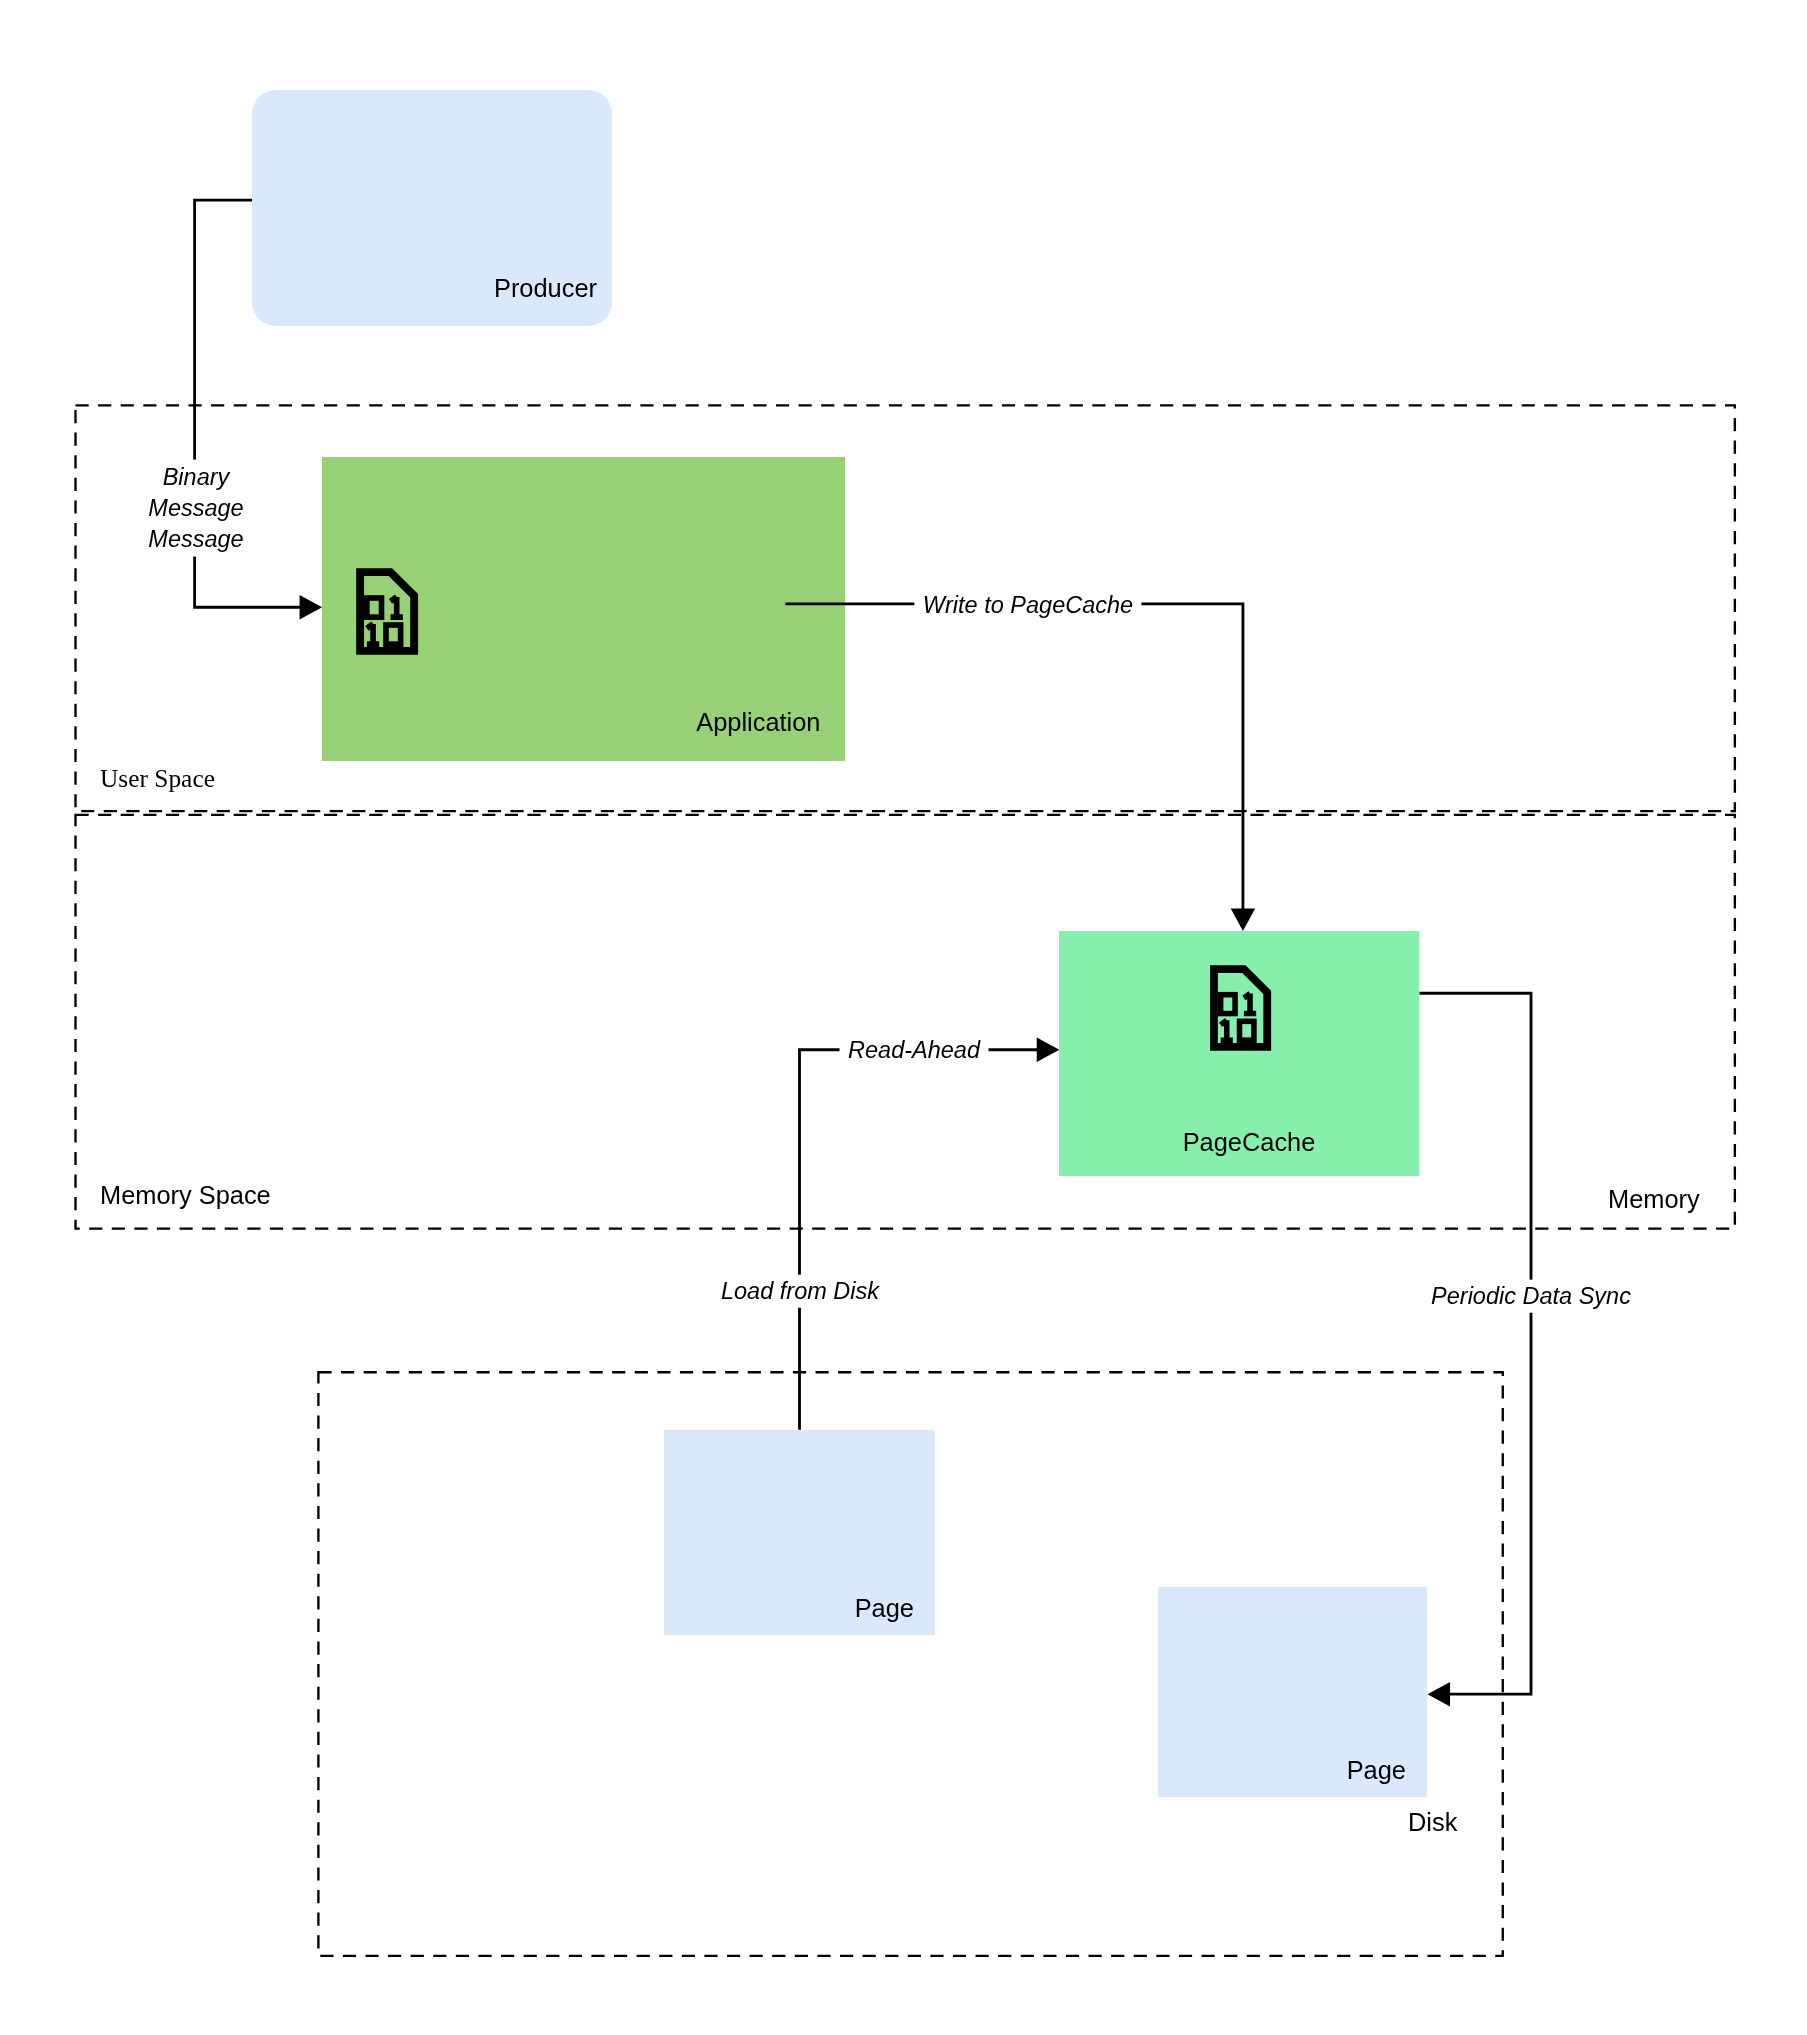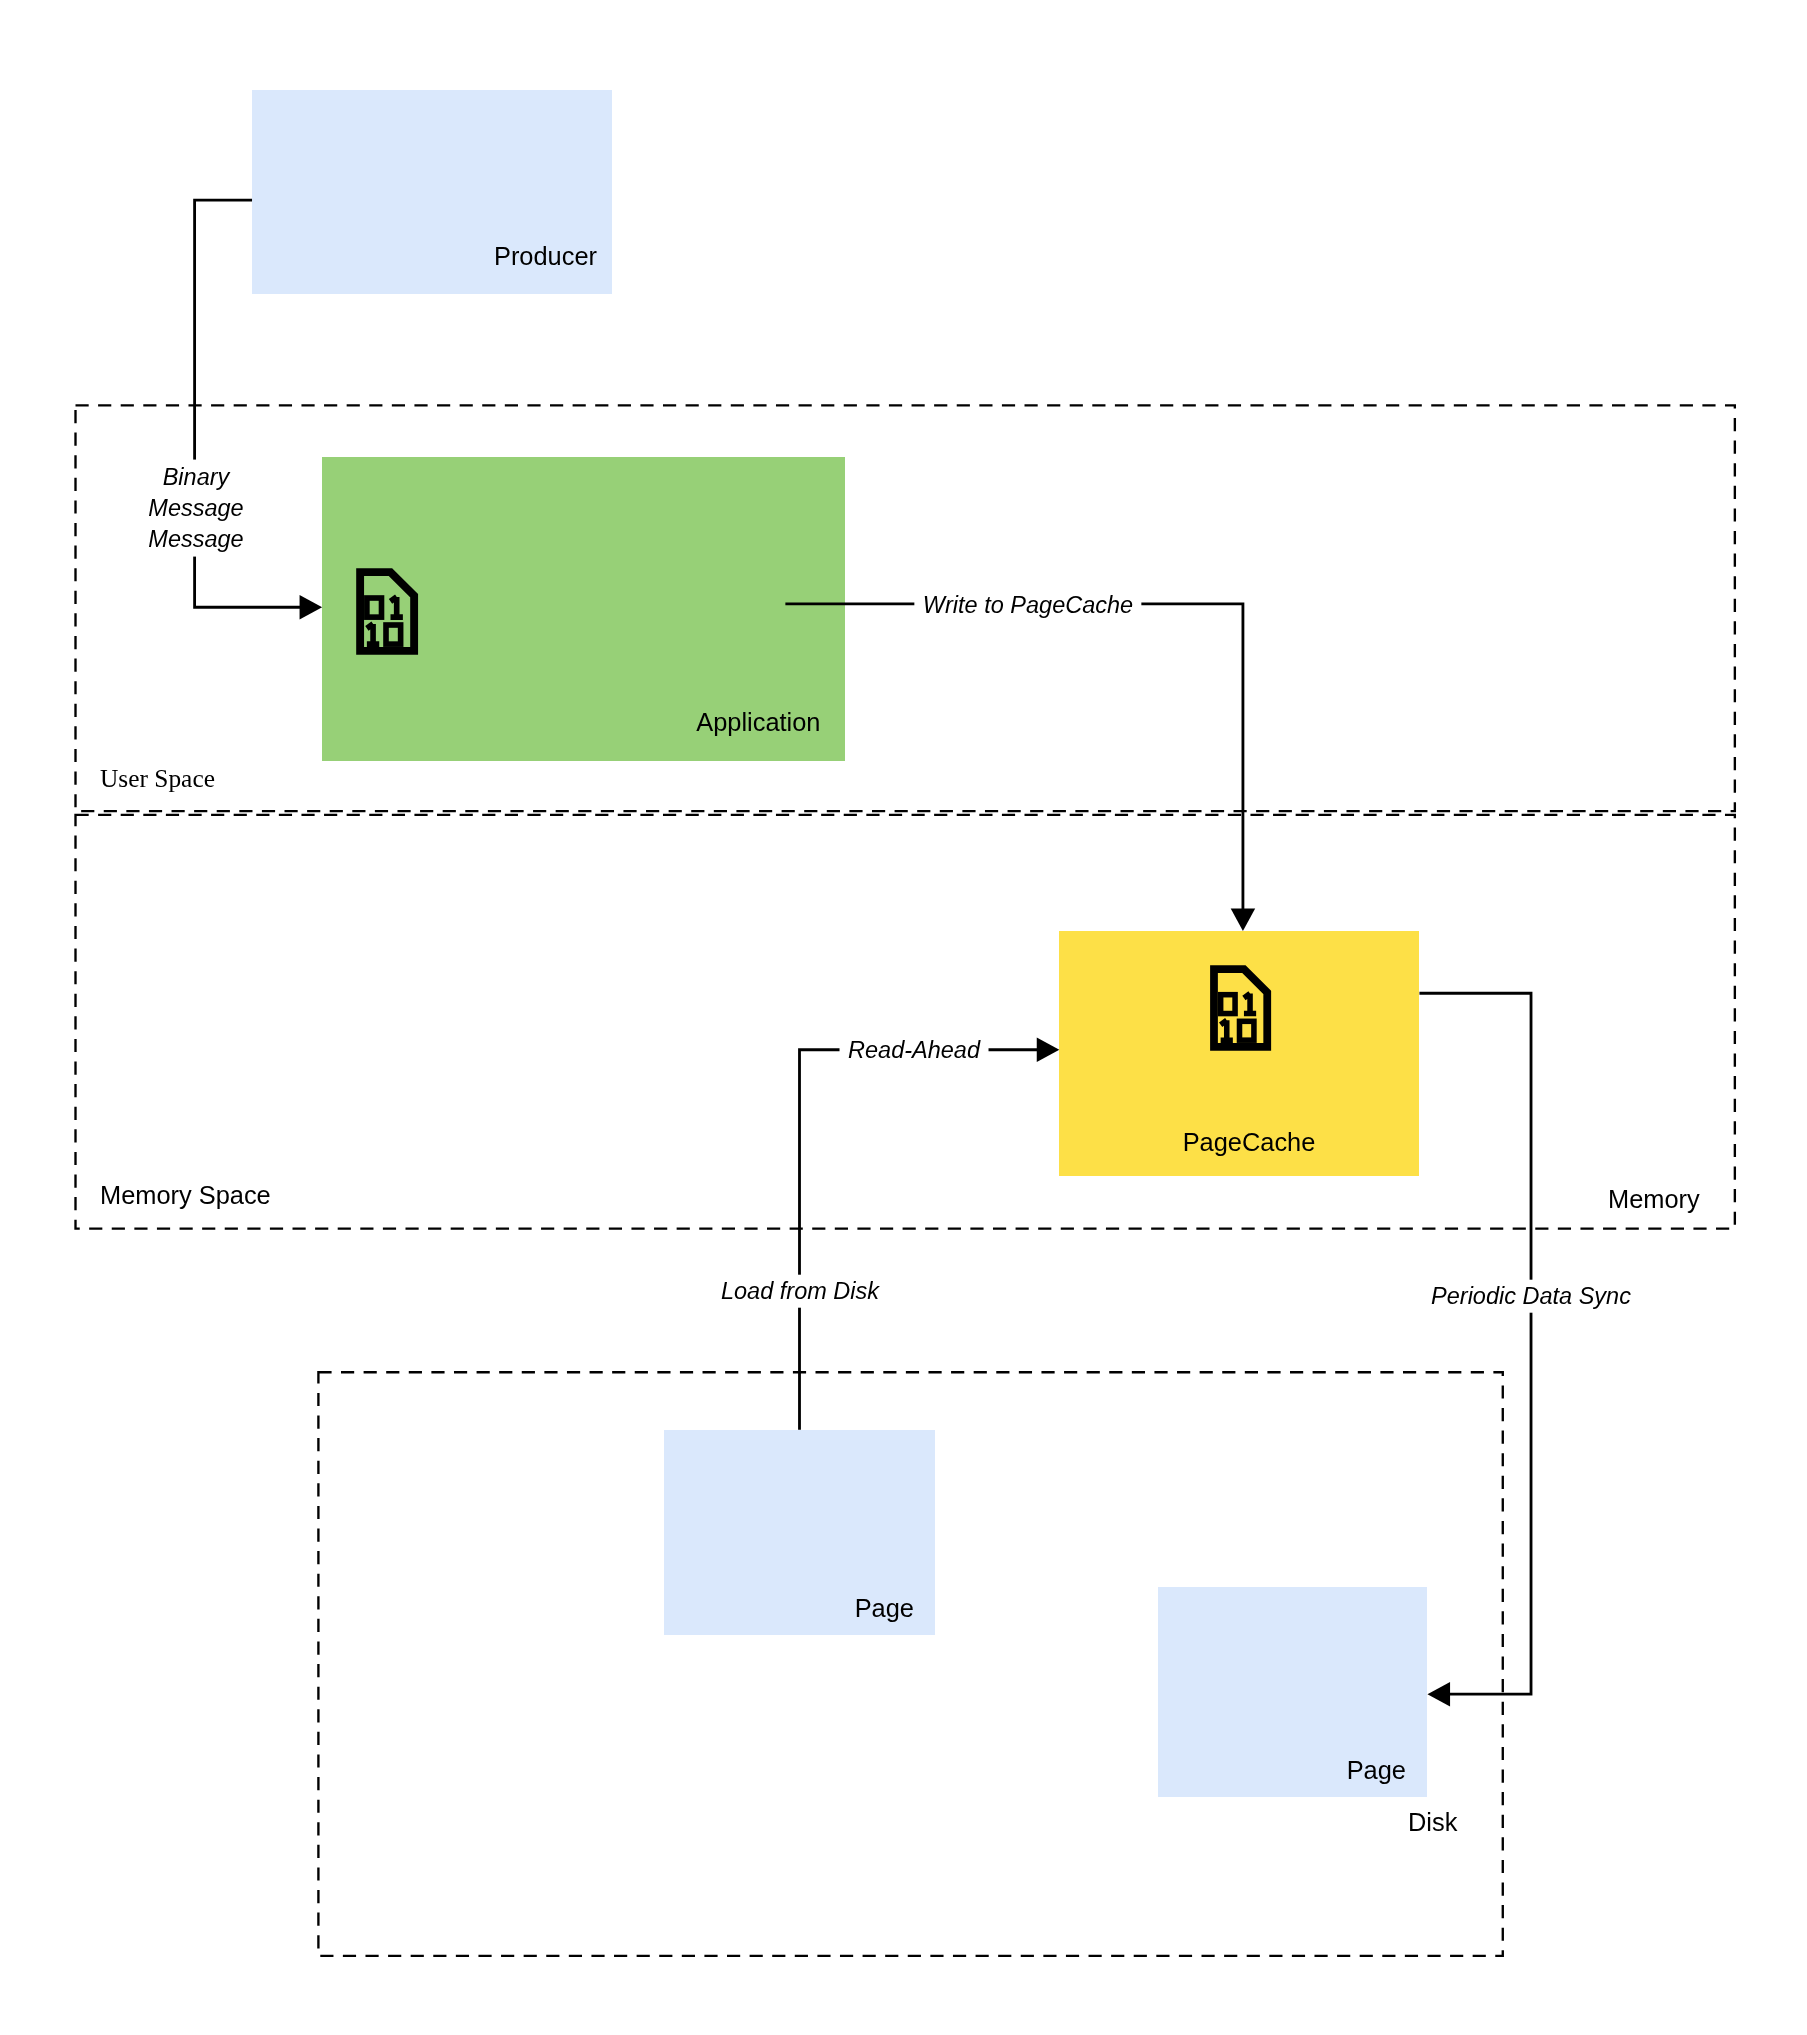--- a/index.html
+++ b/index.html
@@ -17,21 +17,21 @@
     position:absolute;
     display:flex;
     align-items:flex-end;
     box-sizing:border-box;
   }
   .node .node-label{
     font-size:25.4px;
     line-height:1.1;
     white-space:nowrap;
   }
-  .node-producer{left:252px;top:90px;width:360px;height:204px;justify-content:flex-end;padding:0 15px 22.6px 0;}
+  .node-producer{left:252px;top:90px;width:360px;height:236px;justify-content:flex-end;padding:0 15px 22.6px 0;border-radius:24px;}
   .node-application{left:322px;top:457px;width:523px;height:304px;justify-content:flex-end;padding:0 24.5px 24.5px 0;}
   .node-pagecache{left:1059px;top:931px;width:360px;height:245px;justify-content:center;padding:0 0 19px 0;}
   .node-page1{left:664px;top:1430px;width:271px;height:205px;justify-content:flex-end;padding:0 21px 12.2px 0;}
   .node-page2{left:1158px;top:1587px;width:269px;height:210px;justify-content:flex-end;padding:0 21px 12.2px 0;}
 
   .node-icon{position:absolute;}
   .icon-app{left:28px;top:110px;width:72px;height:89px;}
   .icon-pagecache{left:145px;top:31px;width:71px;height:92px;}
 
   
@@ -83,21 +83,21 @@
     <svg class="node-icon icon-app" viewBox="0 0 64 78" aria-hidden="true">
       <path d="M9 4 H36 L57 25 V74 H9 Z" fill="none" stroke="#000" stroke-width="7" stroke-linejoin="miter"></path>
       <rect x="15" y="27" width="13" height="17" fill="none" stroke="#000" stroke-width="5"></rect>
       <path d="M36 30 L41.5 26 M41.5 26 V44 M36 44 H47" fill="none" stroke="#000" stroke-width="5"></path>
       <path d="M15 54 L20.5 50 M20.5 50 V68 M15 68 H26" fill="none" stroke="#000" stroke-width="5"></path>
       <rect x="32" y="51" width="13" height="17" fill="none" stroke="#000" stroke-width="5"></rect>
     </svg>
     <span class="node-label">Application</span>
   </div>
 
-  <div class="node node-pagecache" style="background: #fde047; padding-left: 20px;">
+  <div class="node node-pagecache" style="background: #86efac; padding-left: 20px;">
     <svg class="node-icon icon-pagecache" viewBox="0 0 64 78" aria-hidden="true">
       <path d="M9 4 H36 L57 25 V74 H9 Z" fill="none" stroke="#000" stroke-width="7" stroke-linejoin="miter"></path>
       <rect x="15" y="27" width="13" height="17" fill="none" stroke="#000" stroke-width="5"></rect>
       <path d="M36 30 L41.5 26 M41.5 26 V44 M36 44 H47" fill="none" stroke="#000" stroke-width="5"></path>
       <path d="M15 54 L20.5 50 M20.5 50 V68 M15 68 H26" fill="none" stroke="#000" stroke-width="5"></path>
       <rect x="32" y="51" width="13" height="17" fill="none" stroke="#000" stroke-width="5"></rect>
     </svg>
     <span class="node-label">PageCache</span>
   </div>
 

